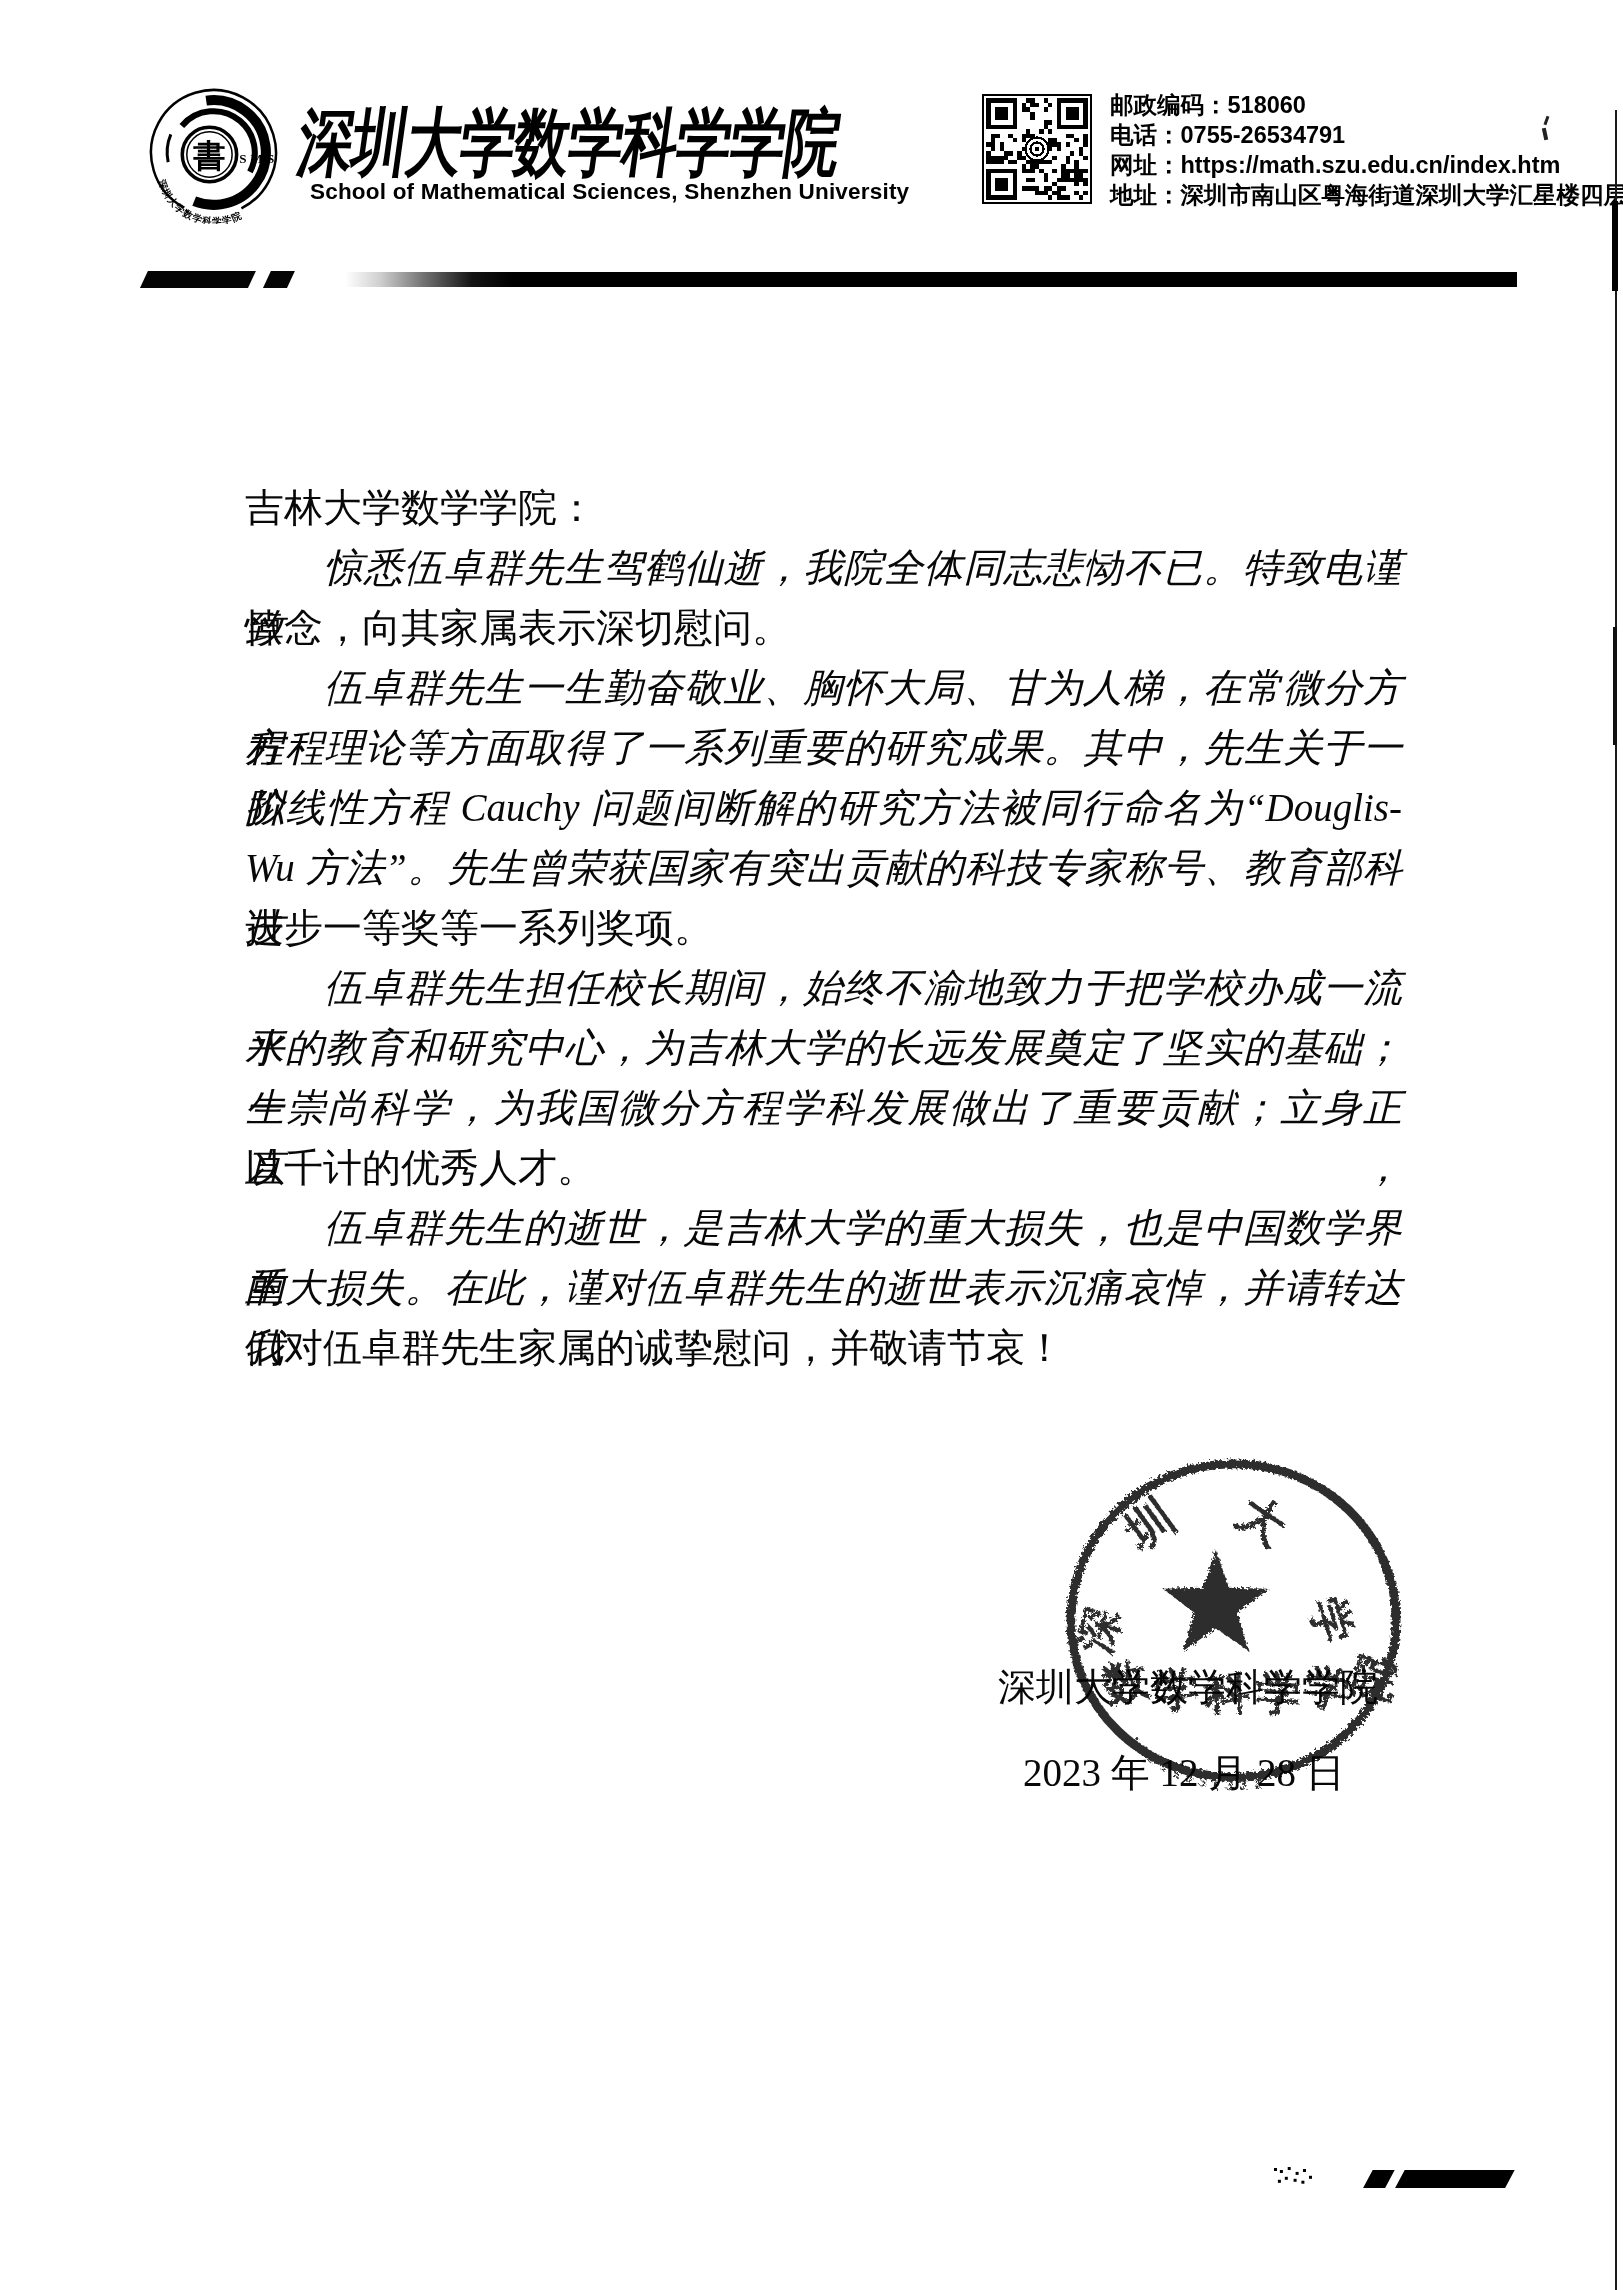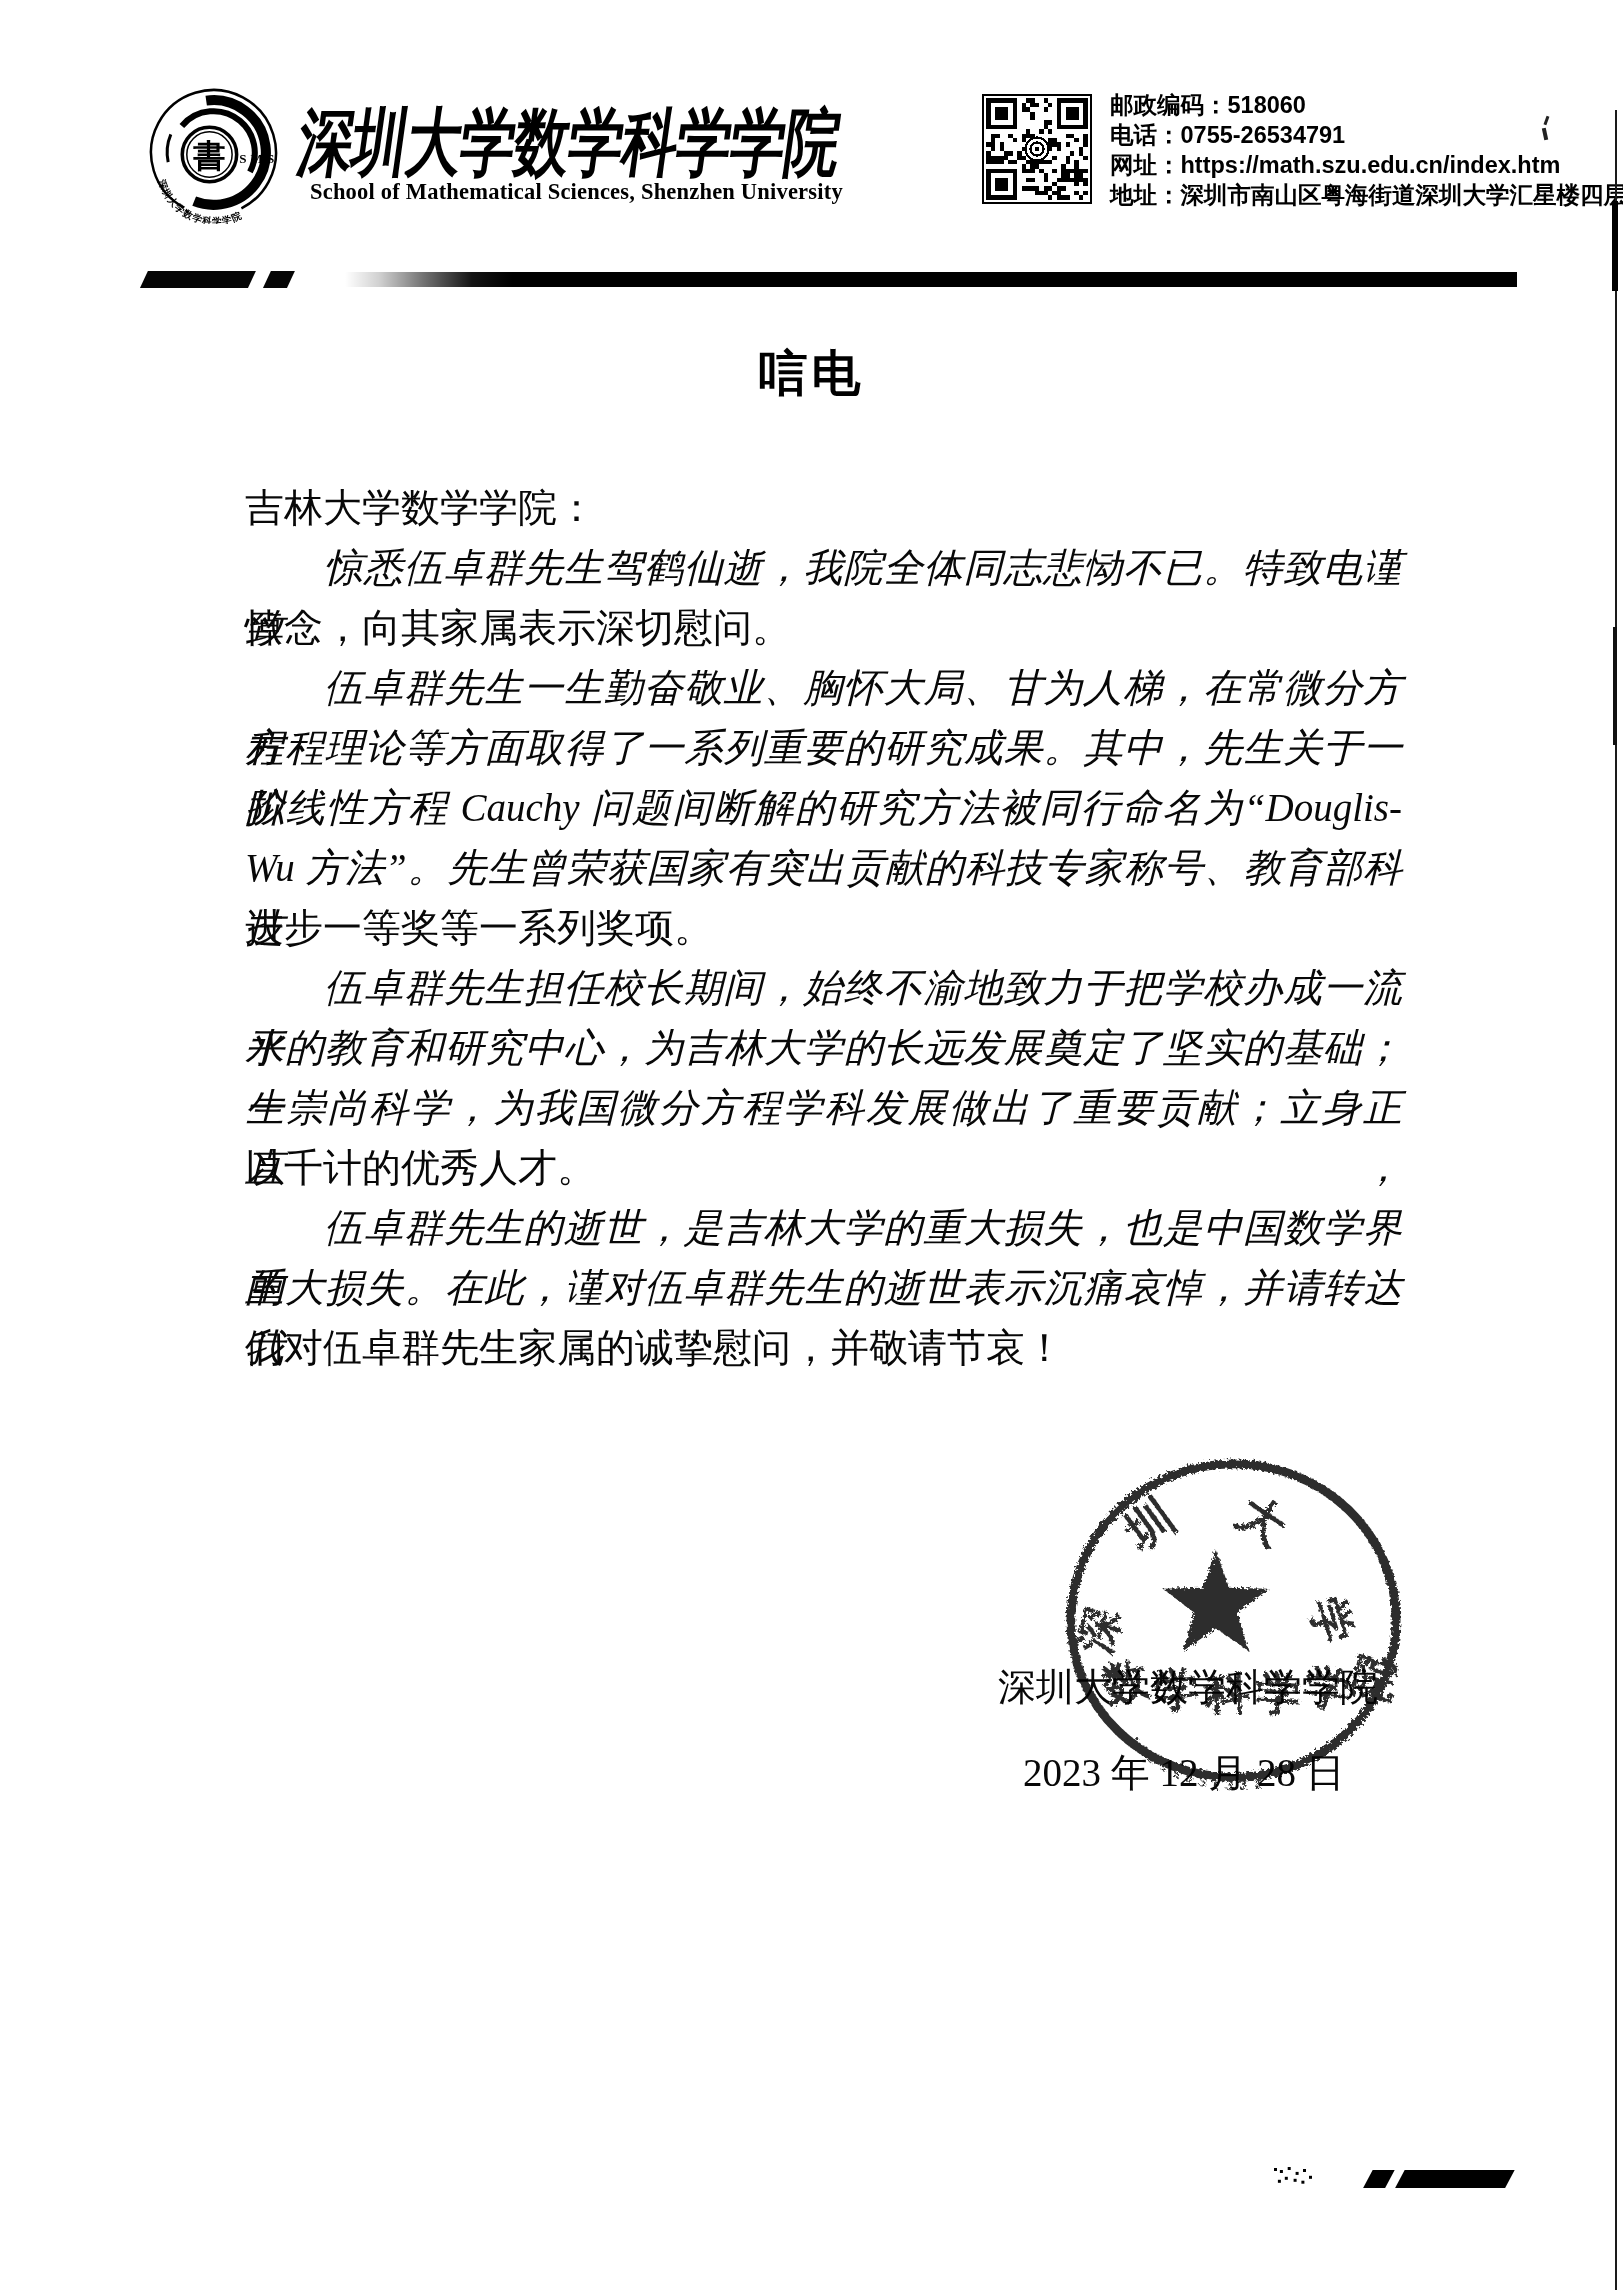--- a/index.html
+++ b/index.html
@@ -3,21 +3,21 @@
 <meta charset="utf-8">
 <style>
   html,body{margin:0;padding:0;background:#e8e8e8;}
   .page{position:relative;width:1623px;height:2291px;background:#ffffff;overflow:hidden;
         font-family:"Liberation Serif","DejaVu Serif",serif;color:#0d0d0d;}
   
   .logo{position:absolute;left:145px;top:81px;width:141px;height:143px;}
   .brand-cn{position:absolute;left:306px;top:94px;width:549px;font-family:"DejaVu Serif",serif;
             font-weight:bold;font-size:55px;letter-spacing:-1px;white-space:nowrap;
             transform:skewX(-8deg) scaleY(1.35);transform-origin:left top;color:#000;}
-  .brand-en{position:absolute;left:310px;top:179px;font-family:Liberation Serif, serif;
+  .brand-en{position:absolute;left:310px;top:179px;font-family:Liberation Sans, sans-serif;
             font-weight:700;font-size:22.5px;letter-spacing:0.2px;color:#000;white-space:nowrap;}
   .qr{position:absolute;left:982px;top:94px;width:110px;height:110px;}
   .contact{position:absolute;left:1110px;top:90px;font-family:"Liberation Sans","DejaVu Sans",sans-serif;
            font-weight:700;font-size:23.5px;line-height:30px;color:#000;white-space:nowrap;}
   .speck-tr{position:absolute;left:1541px;top:116px;width:9.8px;height:25.5px;}
   .speck-tr i{position:absolute;background:#222;display:block;}
   
   .div-left{position:absolute;left:144px;top:271px;width:108px;height:16.7px;background:#050505;
             transform:skewX(-25deg);}
   .div-slash{position:absolute;left:267px;top:271px;width:23.5px;height:16.7px;background:#050505;
@@ -233,21 +233,20 @@
 
   <div class="speck-tr">
     <i style="left:3.9px;top:0;width:2.9px;height:8.8px;transform:rotate(20deg);"></i>
     <i style="left:2px;top:11.8px;width:3.9px;height:11.8px;transform:rotate(-12deg);"></i>
   </div>
 
   <div class="div-left"></div>
   <div class="div-slash"></div>
   <div class="div-bar"></div>
 
-  <div class="doc-title">唁电</div>
 
   <div class="body-text">
     <div class="bl l">吉林大学数学学院：</div>
     <div class="bl j ind">惊悉伍卓群先生驾鹤仙逝，我院全体同志悲恸不已。特致电谨致</div>
     <div class="bl l">悼念，向其家属表示深切慰问。</div>
     <div class="bl j ind">伍卓群先生一生勤奋敬业、胸怀大局、甘为人梯，在常微分方程</div>
     <div class="bl j">方程理论等方面取得了一系列重要的研究成果。其中，先生关于一阶</div>
     <div class="bl j">拟线性方程 Cauchy 问题间断解的研究方法被同行命名为“Douglis-</div>
     <div class="bl j">Wu 方法”。先生曾荣获国家有突出贡献的科技专家称号、教育部科技</div>
     <div class="bl l">进步一等奖等一系列奖项。</div>

